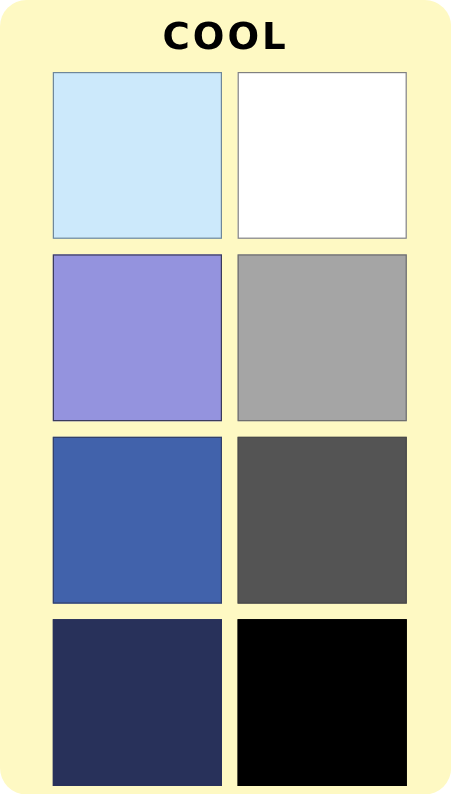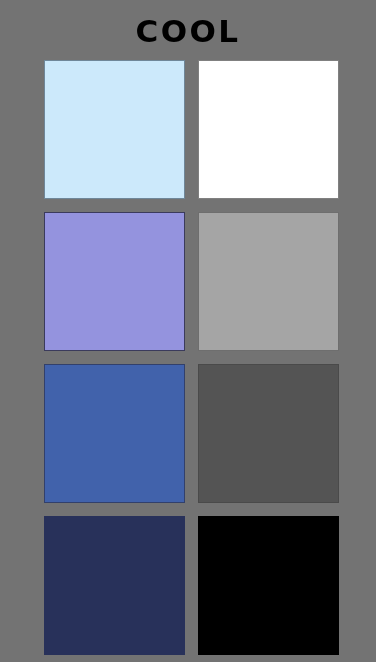--- a/index.html
+++ b/index.html
@@ -12,22 +12,23 @@
     background: #ffffff;
     font-family: "Liberation Sans", sans-serif;
     overflow: hidden;
     position: relative;
   }
 
   .palette-page {
     width: 376px;
     height: 662px;
     box-sizing: border-box;
-    background: #737373;
+    background: #fef9c3;
     position: relative;
+    border-radius: 22px;
   }
 
   .palette-title {
     position: absolute;
     top: 14px;
     left: 0;
     width: 376px;
     text-align: center;
     font-family: "DejaVu Sans", sans-serif;
     font-size: 31px;

